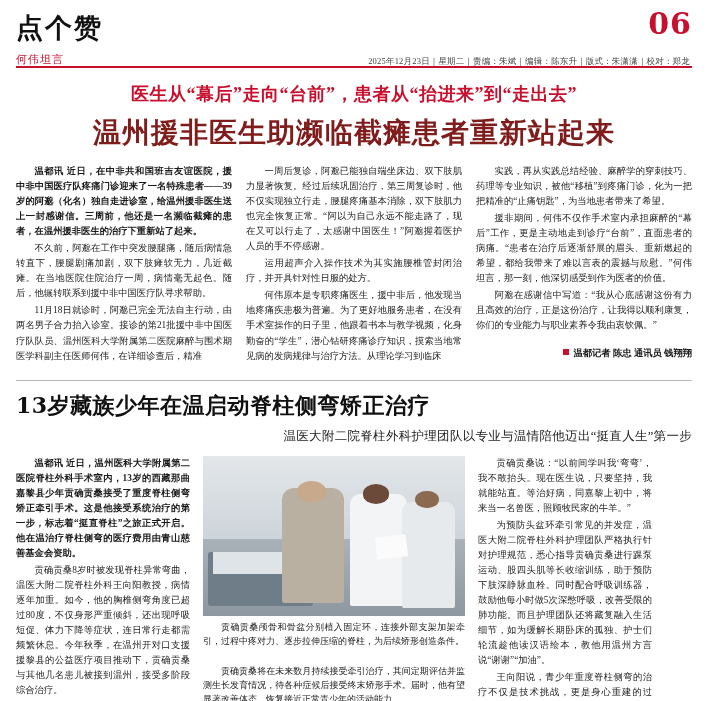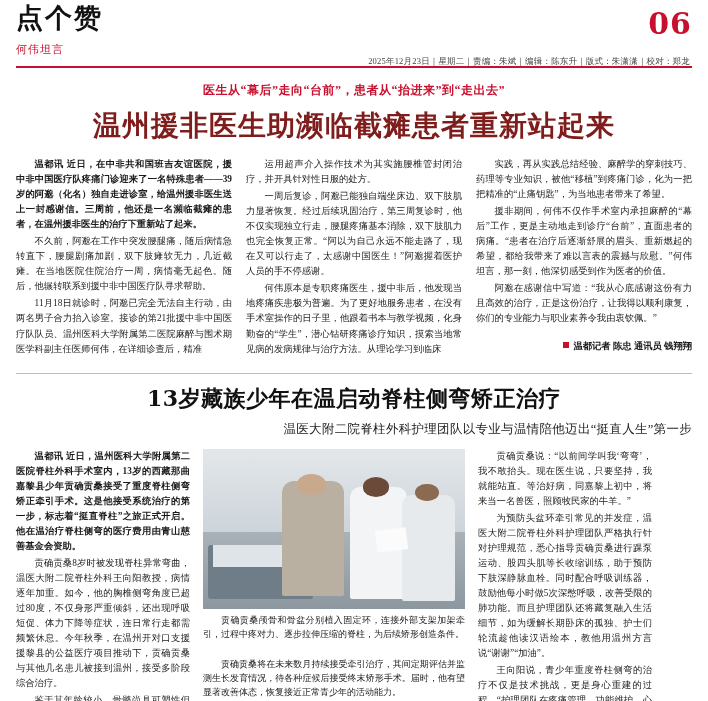--- a/index.html
+++ b/index.html
@@ -13,20 +13,21 @@
   .page{position:relative;width:708px;height:701px;box-sizing:border-box;padding:0 16px;}
 
   
   .masthead{position:relative;height:66px;border-bottom:2px solid #c8102e;}
   .mast-title{
     font-family:"DejaVu Serif", serif;
     font-weight:bold;
     font-size:27px;
     letter-spacing:2px;
     color:#111;
+    padding-top:10px;
   }
   .mast-sub{
     margin-top:6px;
     font-size:11px;
     color:#c8102e;
     letter-spacing:1px;
   }
   .mast-page{
     position:absolute;right:0;top:6px;
     font-family:"DejaVu Serif", serif;
@@ -36,36 +37,35 @@
   .mast-meta{
     position:absolute;right:2px;top:56px;
     font-size:8.5px;color:#444;letter-spacing:0.2px;
   }
 
   
   .art{position:relative;}
   .shoulder{
     text-align:center;
     color:#c8102e;
-    font-size:12px;
+    font-size:18px;
     font-weight:bold;
     margin-top:14px;
     letter-spacing:0.5px;
   }
   .headline{
     text-align:center;
     font-family:"DejaVu Serif", serif;
     font-weight:bold;
     font-size:28px;
     letter-spacing:1px;
     margin-top:8px;
     color:#7f1d1d;
   }
   .headline2{
-    text-align:center;
     font-family:"DejaVu Serif", serif;
     font-weight:bold;
     font-size:22px;
     letter-spacing:0.5px;
     margin-top:2px;
     color:#111;
   }
   .subhead{
     text-align:right;
     font-size:12.5px;
@@ -157,22 +157,22 @@
     <div class="shoulder">医生从“幕后”走向“台前”，患者从“抬进来”到“走出去”</div>
     <div class="headline">温州援非医生助濒临截瘫患者重新站起来</div>
 
     <div class="cols">
       <div class="col">
         <p class="lead">温都讯 近日，在中非共和国班吉友谊医院，援中非中国医疗队疼痛门诊迎来了一名特殊患者——39岁的阿邈（化名）独自走进诊室，给温州援非医生送上一封感谢信。三周前，他还是一名瀕临截瘫的患者，在温州援非医生的治疗下重新站了起来。</p>
         <p>不久前，阿邈在工作中突发腰腿痛，随后病情急转直下，腰腿剧痛加剧，双下肢瘫软无力，几近截瘫。在当地医院住院治疗一周，病情毫无起色。随后，他辗转联系到援中非中国医疗队寻求帮助。</p>
         <p>11月18日就诊时，阿邈已完全无法自主行动，由两名男子合力抬入诊室。接诊的第21批援中非中国医疗队队员、温州医科大学附属第二医院麻醉与围术期医学科副主任医师何伟，在详细诊查后，精准</p>
       </div>
       <div class="col">
+        <p>一周后复诊，阿邈已能独自端坐床边、双下肢肌力显著恢复。经过后续巩固治疗，第三周复诊时，他不仅实现独立行走，腰腿疼痛基本消除，双下肢肌力也完全恢复正常。“阿以为自己永远不能走路了，现在又可以行走了，太感谢中国医生！”阿邈握着医护人员的手不停感谢。</p>
         <p>运用超声介入操作技术为其实施腰椎管封闭治疗，并开具针对性日服的处方。</p>
-        <p>一周后复诊，阿邈已能独自端坐床边、双下肢肌力显著恢复。经过后续巩固治疗，第三周复诊时，他不仅实现独立行走，腰腿疼痛基本消除，双下肢肌力也完全恢复正常。“阿以为自己永远不能走路了，现在又可以行走了，太感谢中国医生！”阿邈握着医护人员的手不停感谢。</p>
         <p>何伟原本是专职疼痛医生，援中非后，他发现当地疼痛疾患极为普遍。为了更好地服务患者，在没有手术室操作的日子里，他跟着书本与教学视频，化身勤奋的“学生”，潜心钻研疼痛诊疗知识，摸索当地常见病的发病规律与治疗方法。从理论学习到临床</p>
       </div>
       <div class="col">
         <p>实践，再从实践总结经验、麻醉学的穿刺技巧、药理等专业知识，被他“移植”到疼痛门诊，化为一把把精准的“止痛钥匙”，为当地患者带来了希望。</p>
         <p>援非期间，何伟不仅作手术室内承担麻醉的“幕后”工作，更是主动地走到诊疗“台前”，直面患者的病痛。“患者在治疗后逐渐舒展的眉头、重新燃起的希望，都给我带来了难以言表的震撼与欣慰。”何伟坦言，那一刻，他深切感受到作为医者的价值。</p>
         <p>阿邈在感谢信中写道：“我从心底感谢这份有力且高效的治疗，正是这份治疗，让我得以顺利康复，你们的专业能力与职业素养令我由衷钦佩。”</p>
         <div class="byline"><span class="sqr"></span><span>温都记者 陈忠 通讯员 钱翔翔</span></div>
       </div>
     </div>
   </div>

